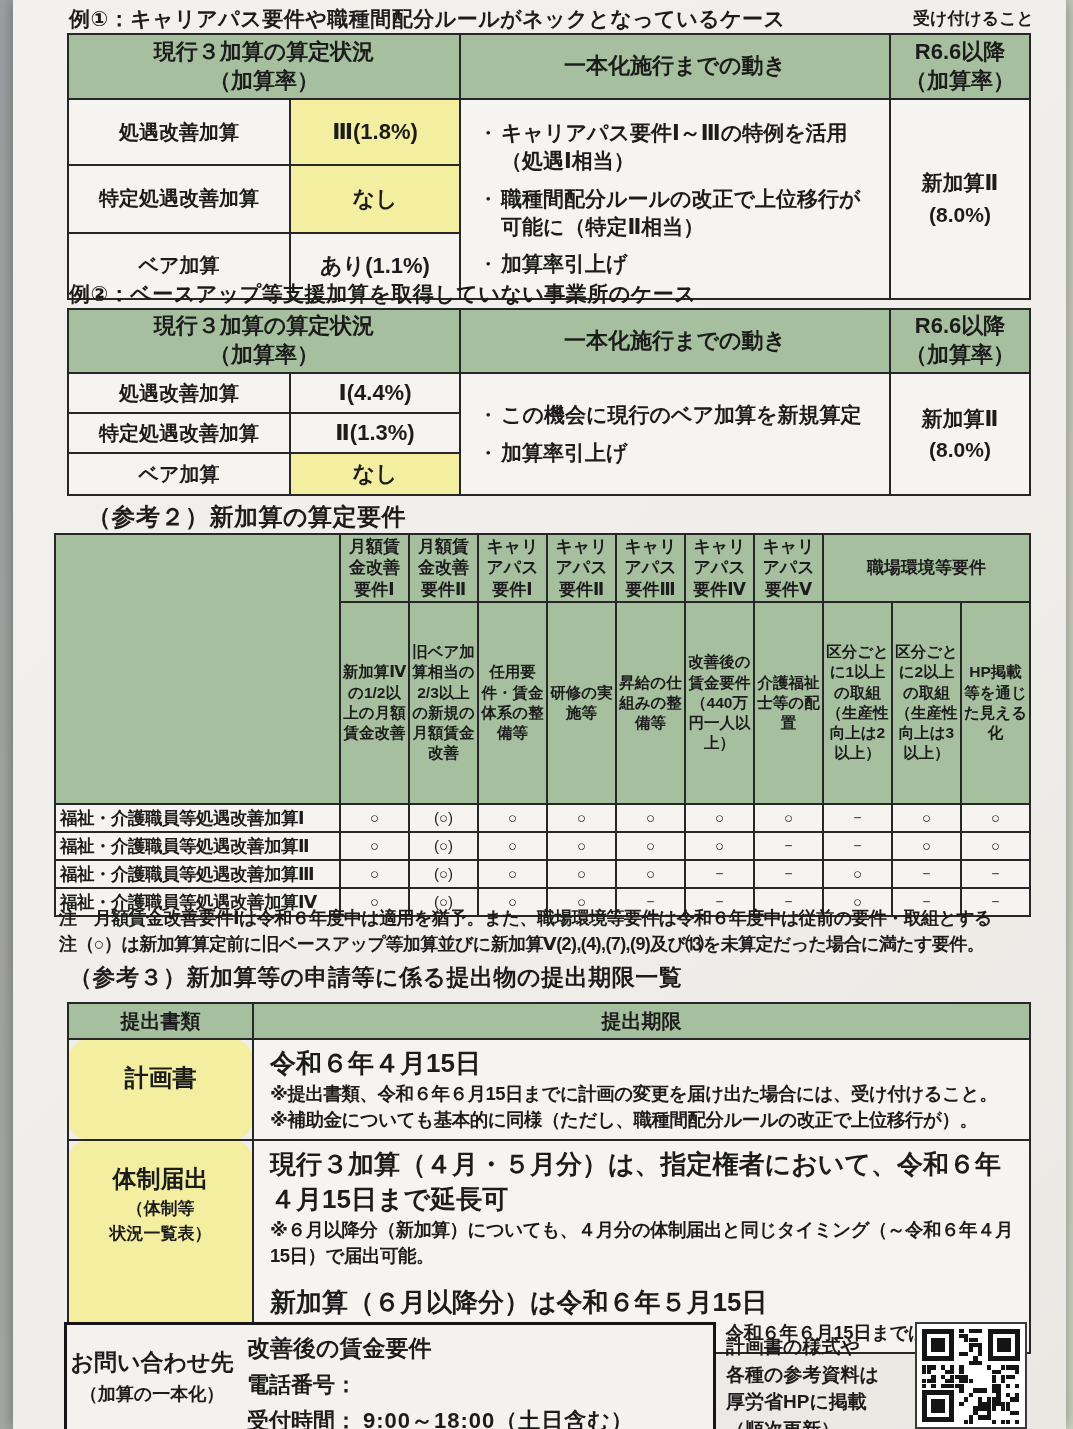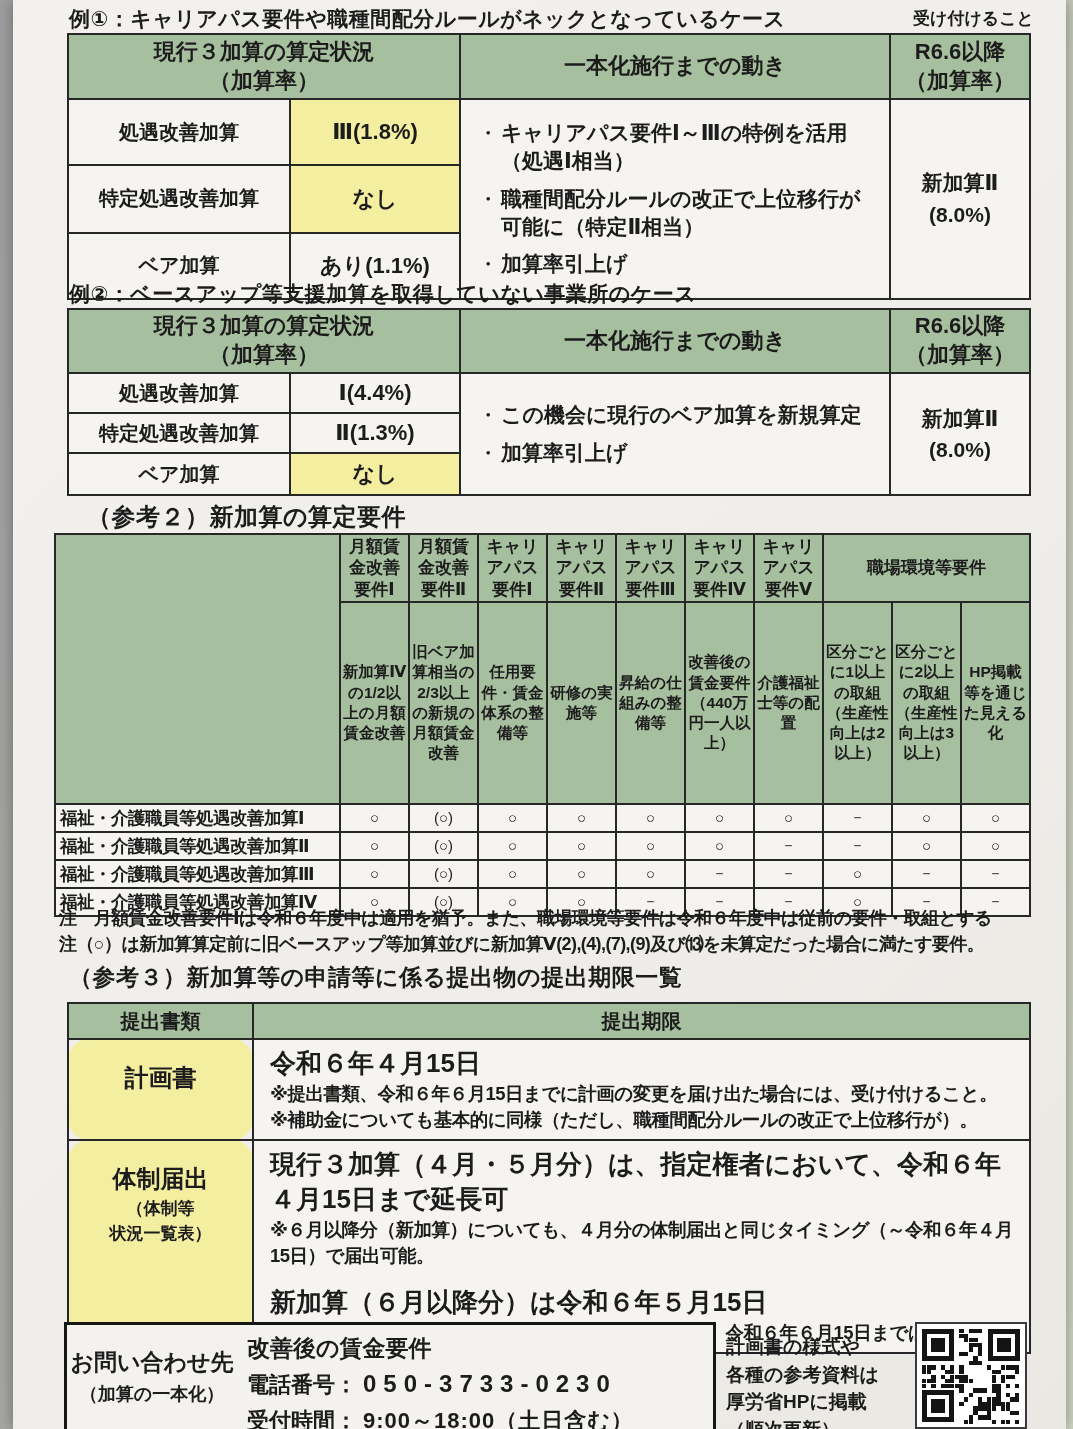--- a/index.html
+++ b/index.html
@@ -329,21 +329,20 @@
 
   <div id="contact-box">
     <div class="c-left">
       <div class="t1">お問い合わせ先</div>
       <div class="t2">（加算の一本化）</div>
     </div>
     <div class="c-mid">
       <div class="office">改善後の賃金要件</div>
       <div class="c-line">
         <span>電話番号：</span>
-          <span class="phone">050-3733-0230</span>
       </div>
       <div class="c-line">
         <span>受付時間：</span>
           <span class="hours">9:00～18:00（土日含む）</span>
       </div>
     </div>
   </div>
 
   <div id="hp-note" class="pre">計画書の様式や
 各種の参考資料は

